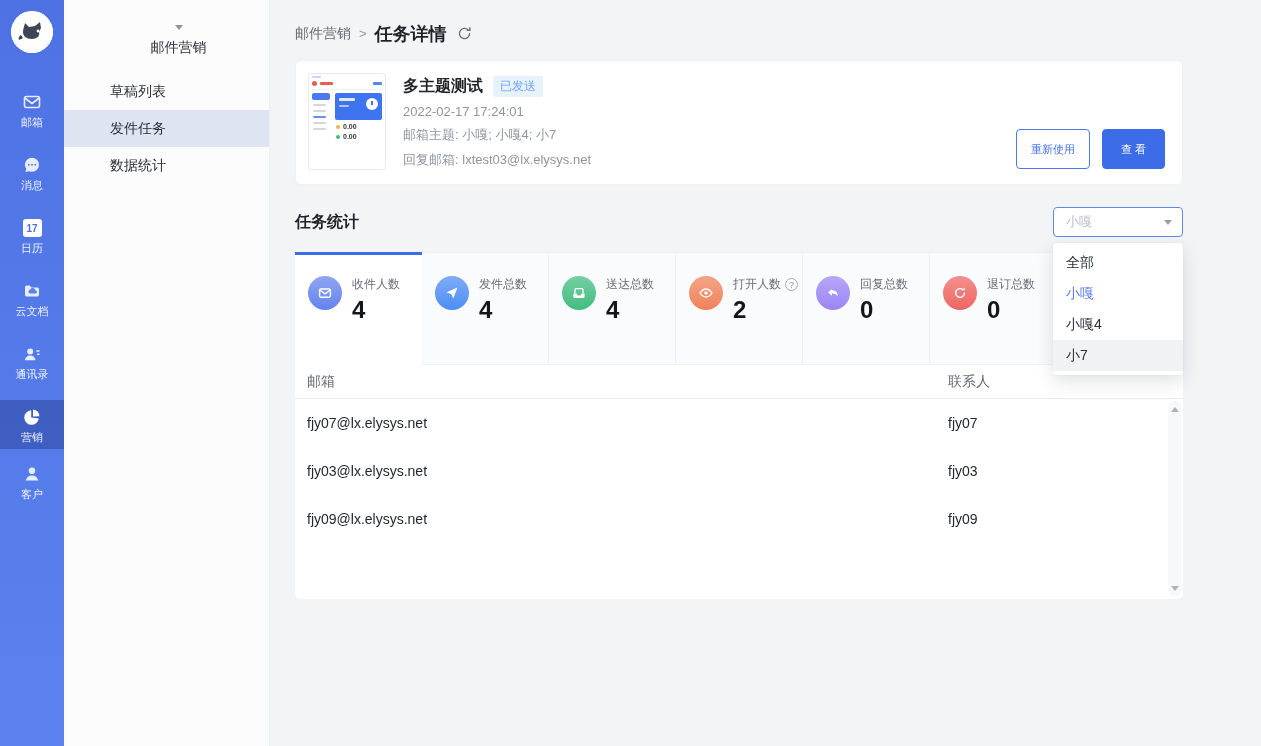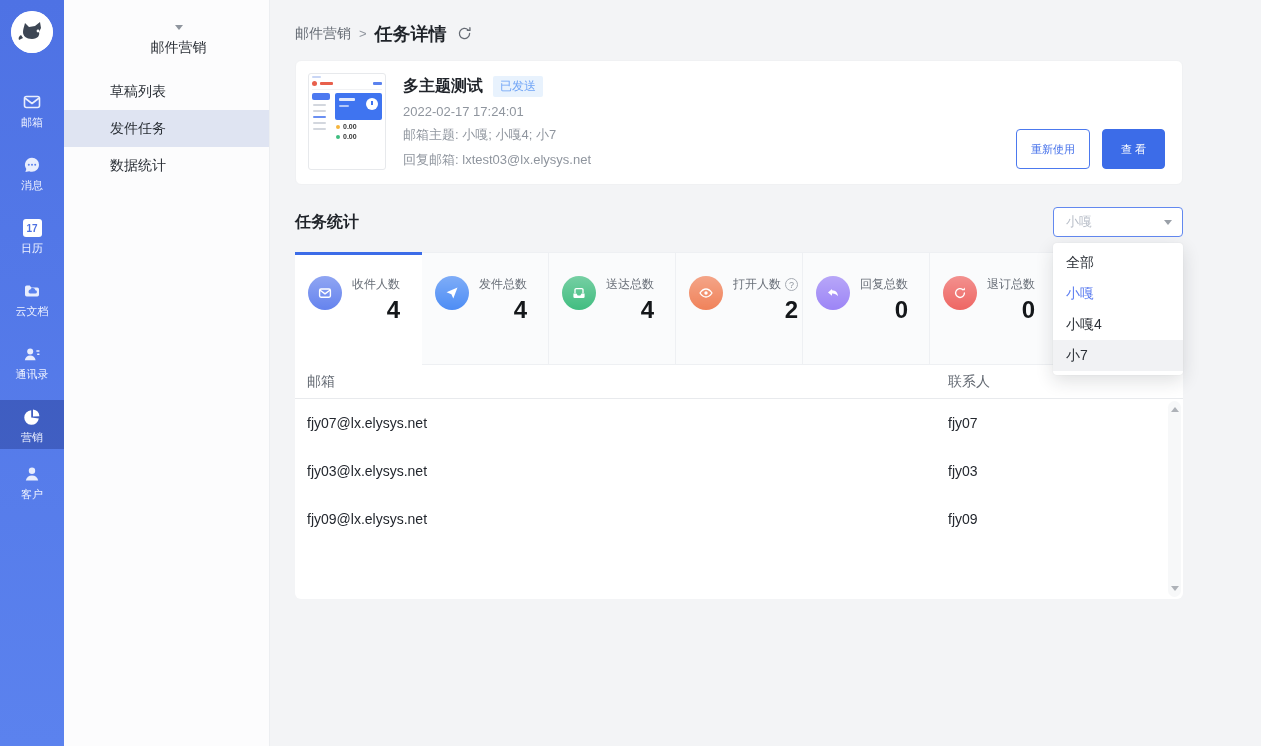--- a/index.html
+++ b/index.html
@@ -80,21 +80,21 @@
   
   .stats-head { width:888px; margin:22px 0 0 25px; display:flex; align-items:center; justify-content:space-between; }
   .stats-title { font-size:16px; font-weight:600; color:#1f2329; }
   .select { width:130px; height:30px; background:#fff; border:1px solid #6288ef; border-radius:4px;
             display:flex; align-items:center; justify-content:space-between; padding:0 10px 0 12px; cursor:pointer; }
   .select-value { font-size:13px; color:#b8bec8; }
   .select-arrow { width:0; height:0; border-left:4px solid transparent; border-right:4px solid transparent;
                   border-top:5px solid #9aa0a8; }
 
   
-  .tabs { display:flex; width:888px; margin:15px 0 0 25px; height:113px;text-align:right; }
+  .tabs { display:flex; width:888px; margin:15px 0 0 25px; height:113px; }
   .stat-tab { width:127px; flex:none; display:flex; gap:10px; padding:23px 0 0 13px; cursor:pointer;
               background:#fafbfc; border-top:1px solid #eef0f3; border-right:1px solid #eef0f3;
               border-bottom:1px solid #eef0f3; }
   .stat-tab.active { background:#fff; border:none; border-top:3px solid #3c6ce8; padding-top:21px; }
   .tab-filler { flex:1; background:#fafbfc; border-top:1px solid #eef0f3; border-bottom:1px solid #eef0f3; }
   .stat-icon { width:34px; height:34px; border-radius:50%; flex:none; display:flex; align-items:center;
                justify-content:center; background-image:linear-gradient(180deg,rgba(255,255,255,.28),rgba(255,255,255,0)); }
   .c0{background-color:#6583ee}.c1{background-color:#4d8df5}.c2{background-color:#41bd80}
   .c3{background-color:#f0825a}.c4{background-color:#9c85f6}.c5{background-color:#ee6663}
   .stat-label { font-size:12px; color:#696f78; display:flex; align-items:center; gap:4px; white-space:nowrap; }

